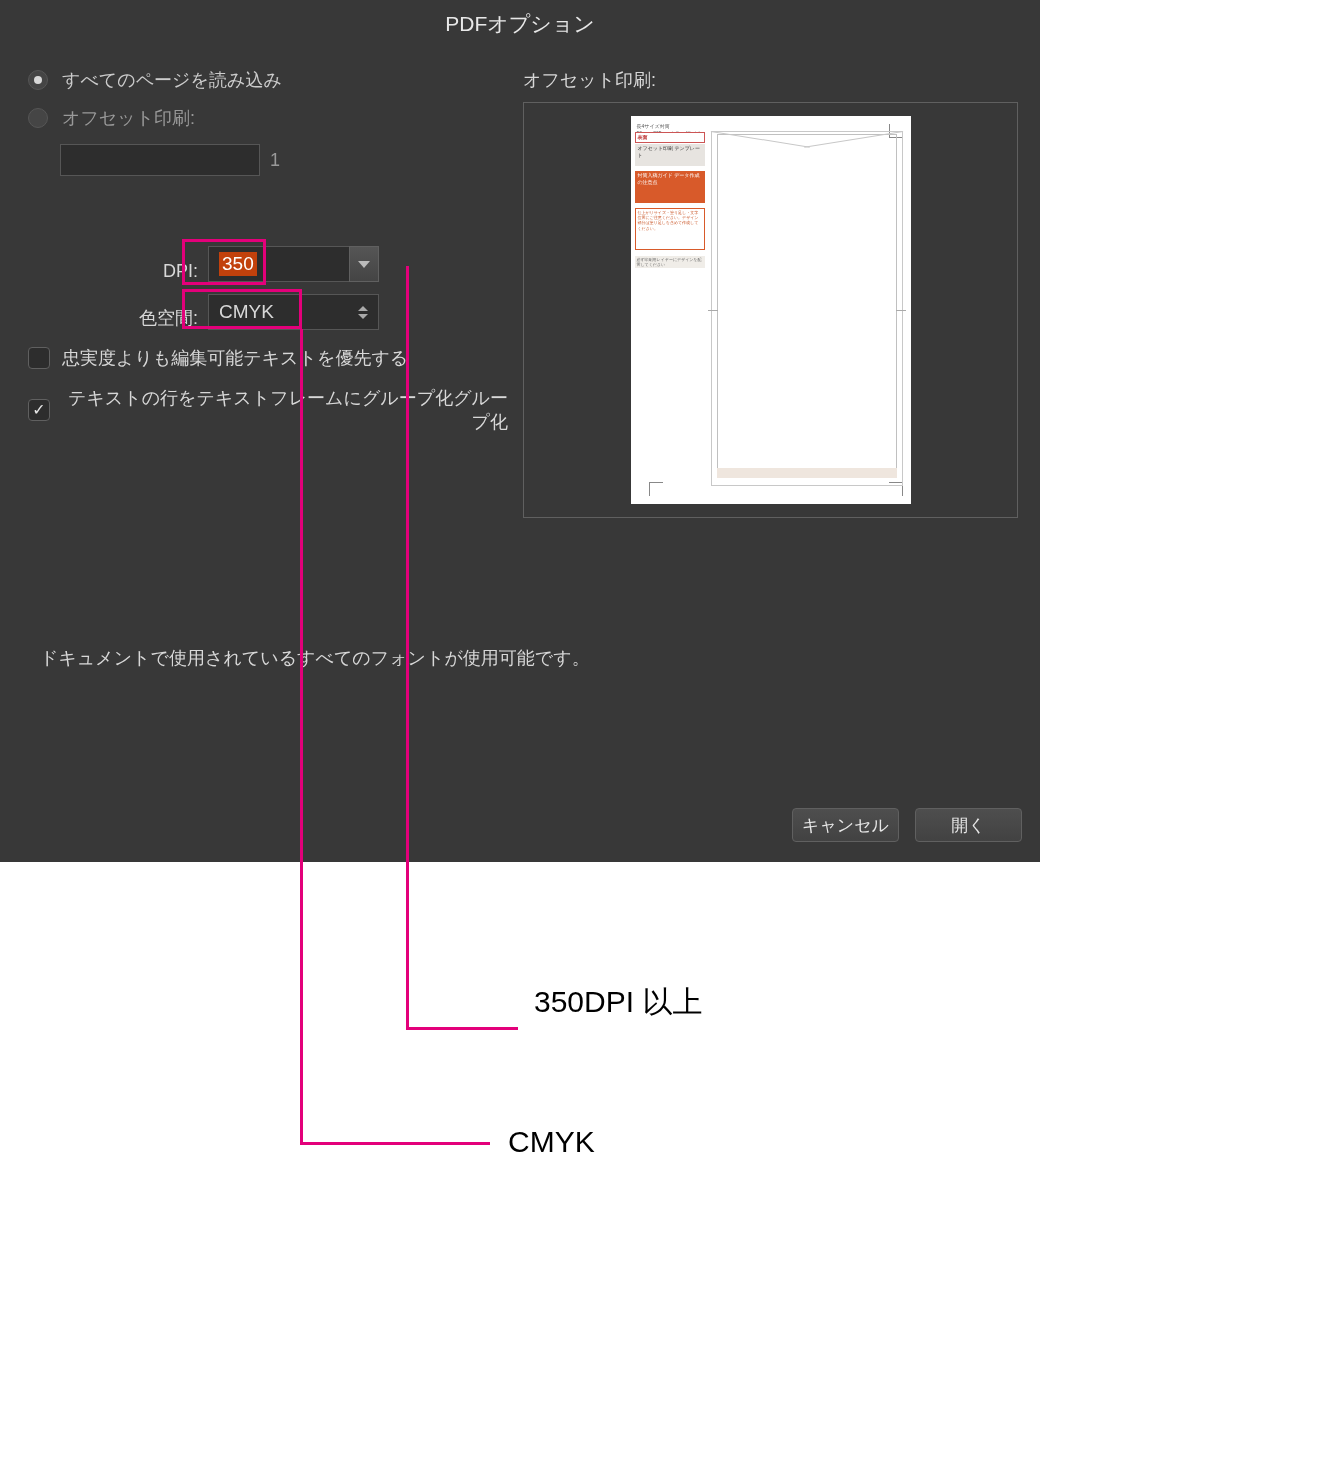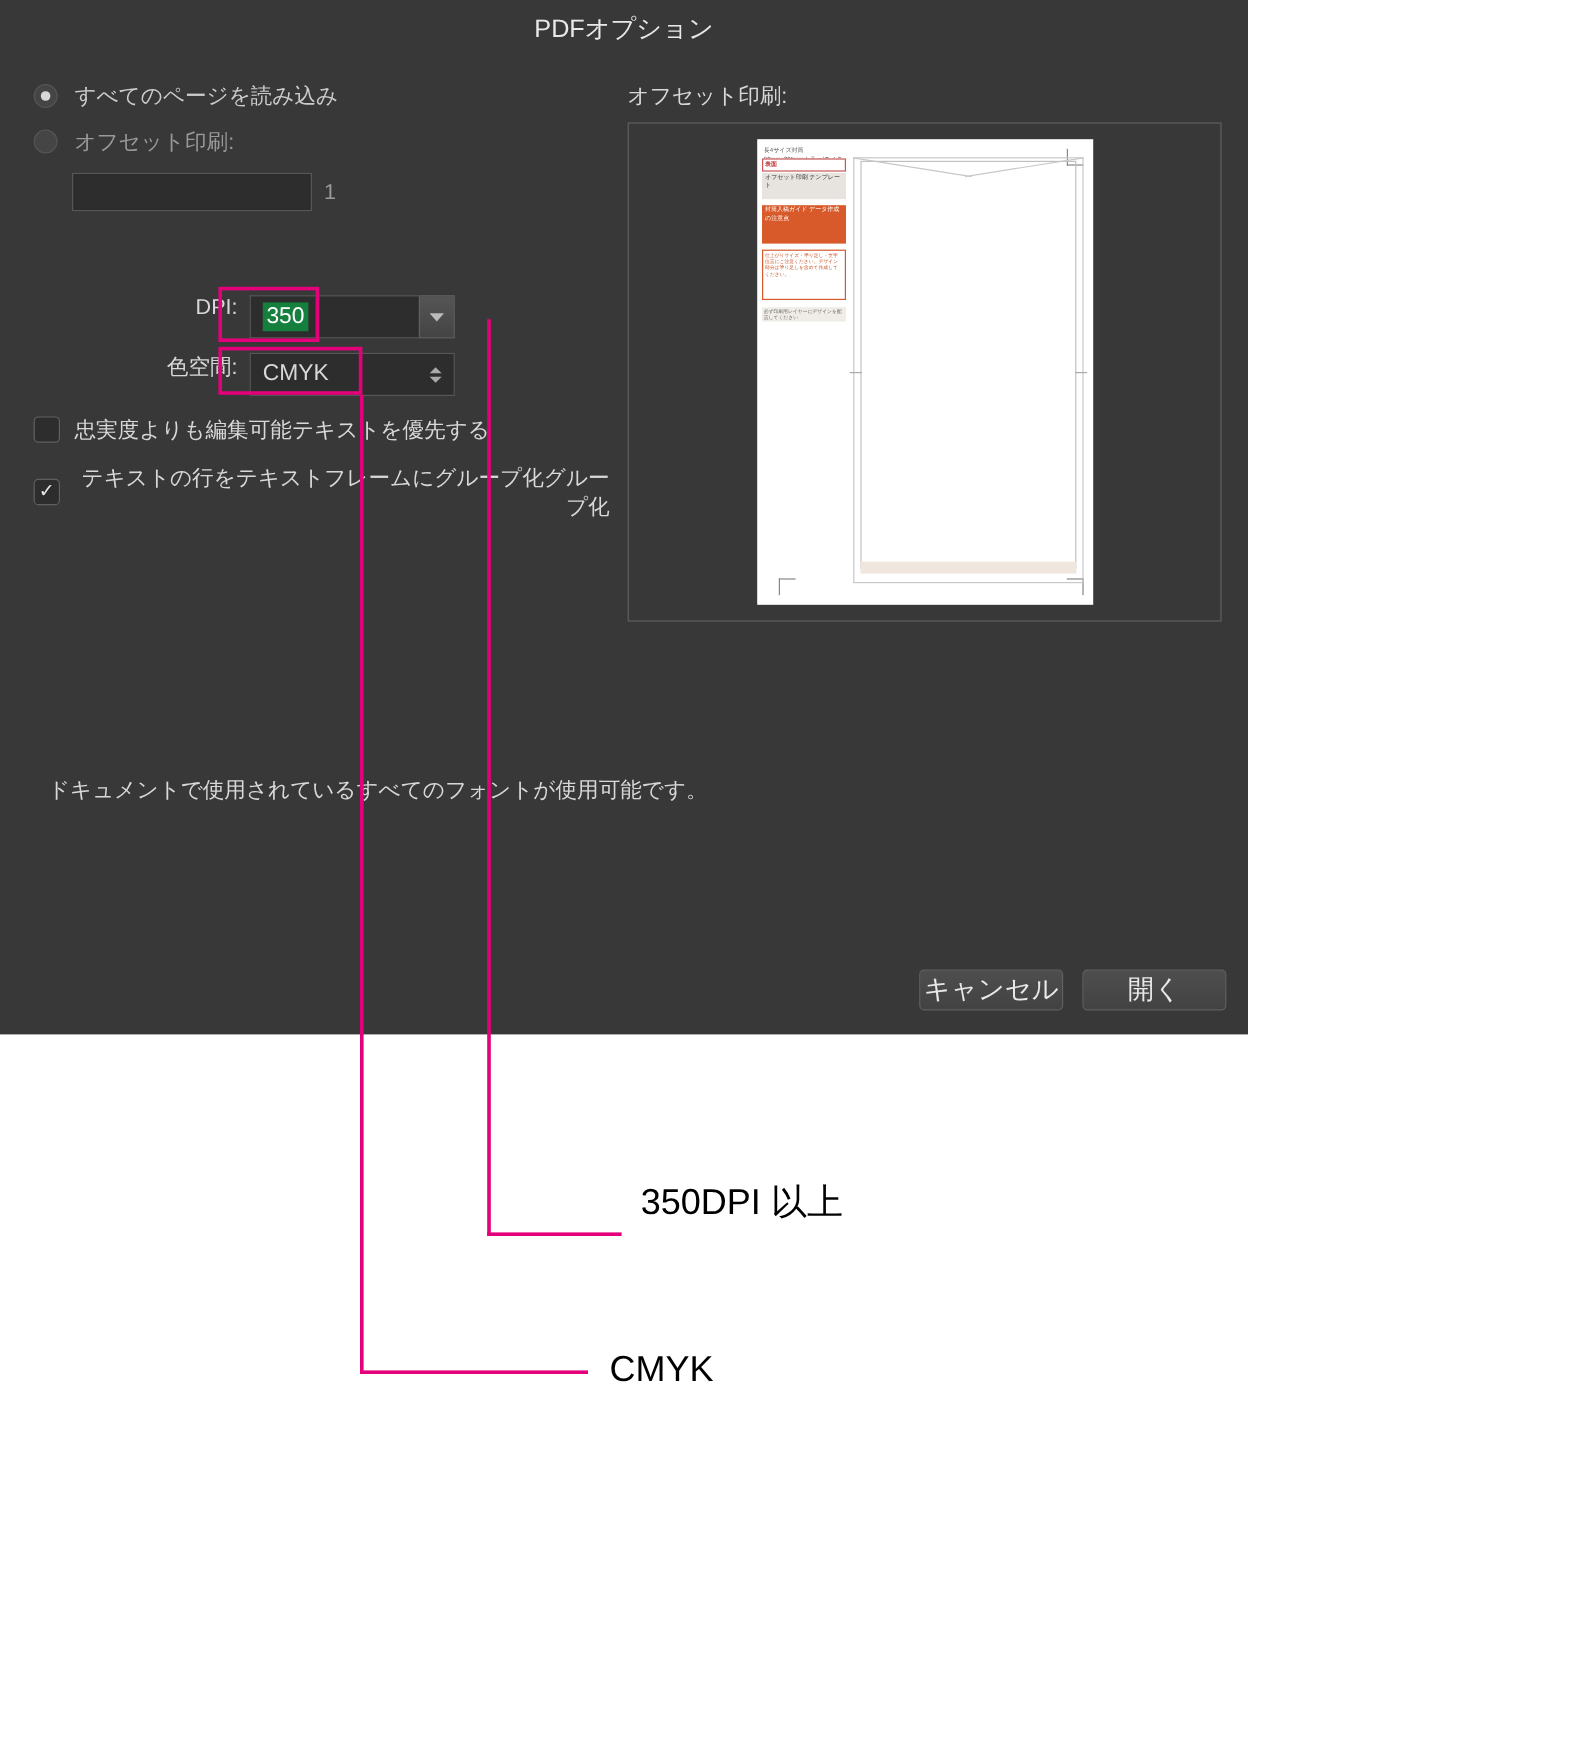--- a/index.html
+++ b/index.html
@@ -81,21 +81,21 @@
       background: #2d2d2d;
       border: 1px solid #565656;
       margin-left: 32px;
     }
     .page-count {
       font-size: 18px;
       color: #999;
     }
     .field-row {
       display: flex;
-      align-items: flex-start;
+      align-items: flex-end;
       margin-bottom: 12px;
       position: relative;
     }
     .field-label {
       width: 180px;
       text-align: right;
       font-size: 18px;
       color: #d8d8d8;
       padding-right: 10px;
     }
@@ -109,21 +109,21 @@
       background: #2d2d2d;
       border: 1px solid #565656;
       border-right: none;
       font-size: 19px;
       color: #ffffff;
       padding: 0 10px;
       display: flex;
       align-items: center;
     }
     .dpi-value-selected {
-      background: #15803d;
+      background: #c2410c;
       padding: 1px 3px;
       color: #ffffff;
     }
     .dpi-arrow-btn {
       width: 30px;
       height: 36px;
       background: linear-gradient(#555,#444);
       border: 1px solid #606060;
       display: flex;
       align-items: center;
@@ -309,27 +309,27 @@
       color: #d8d8d8;
     }
     .button-bar {
       position: absolute;
       right: 18px;
       bottom: 20px;
       display: flex;
       gap: 16px;
     }
     .btn {
-      width: 120px;
+      width: 107px;
       height: 34px;
       background: linear-gradient(#4e4e4e, #424242);
       border: 1px solid #606060;
       border-radius: 4px;
       color: #e8e8e8;
-      font-size: 22px;
+      font-size: 17px;
       display: flex;
       align-items: center;
       justify-content: center;
     }
     .annotation-line {
       position: absolute;
       background: #e3007a;
     }
     .anno-dpi-v { left: 406px; top: 266px; width: 3px; height: 764px; }
     .anno-dpi-h { left: 406px; top: 1027px; width: 112px; height: 3px; }

